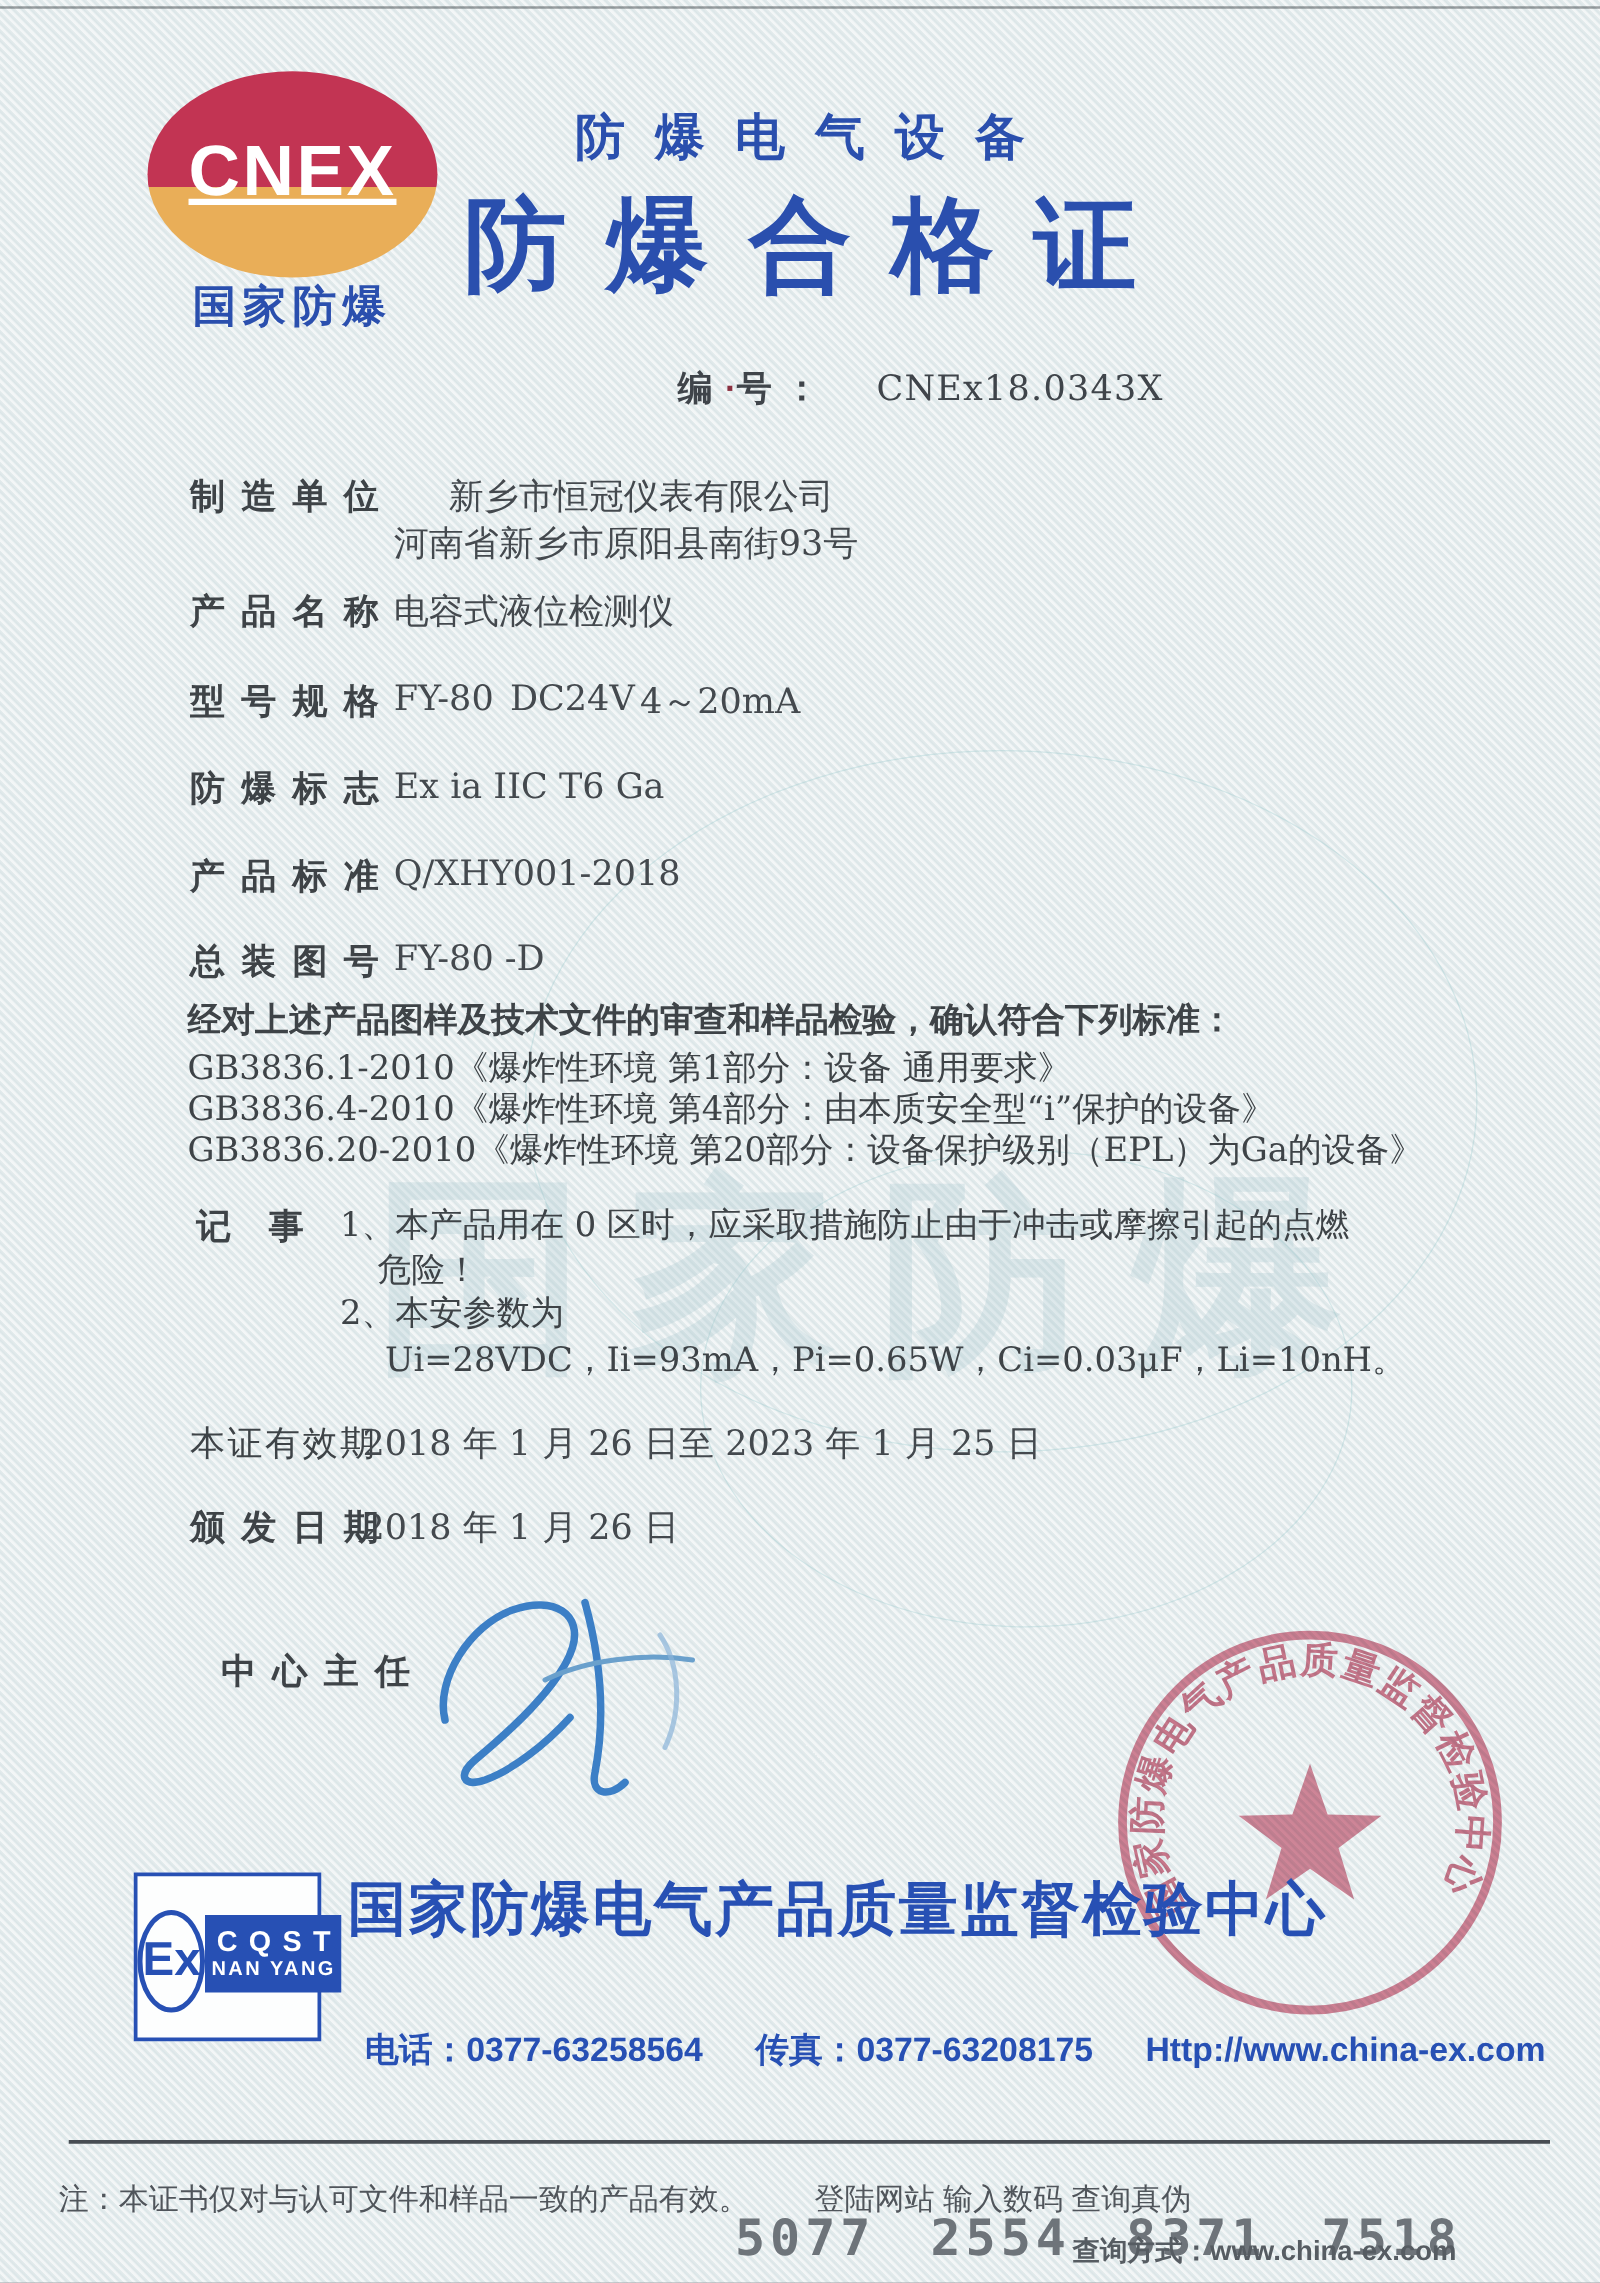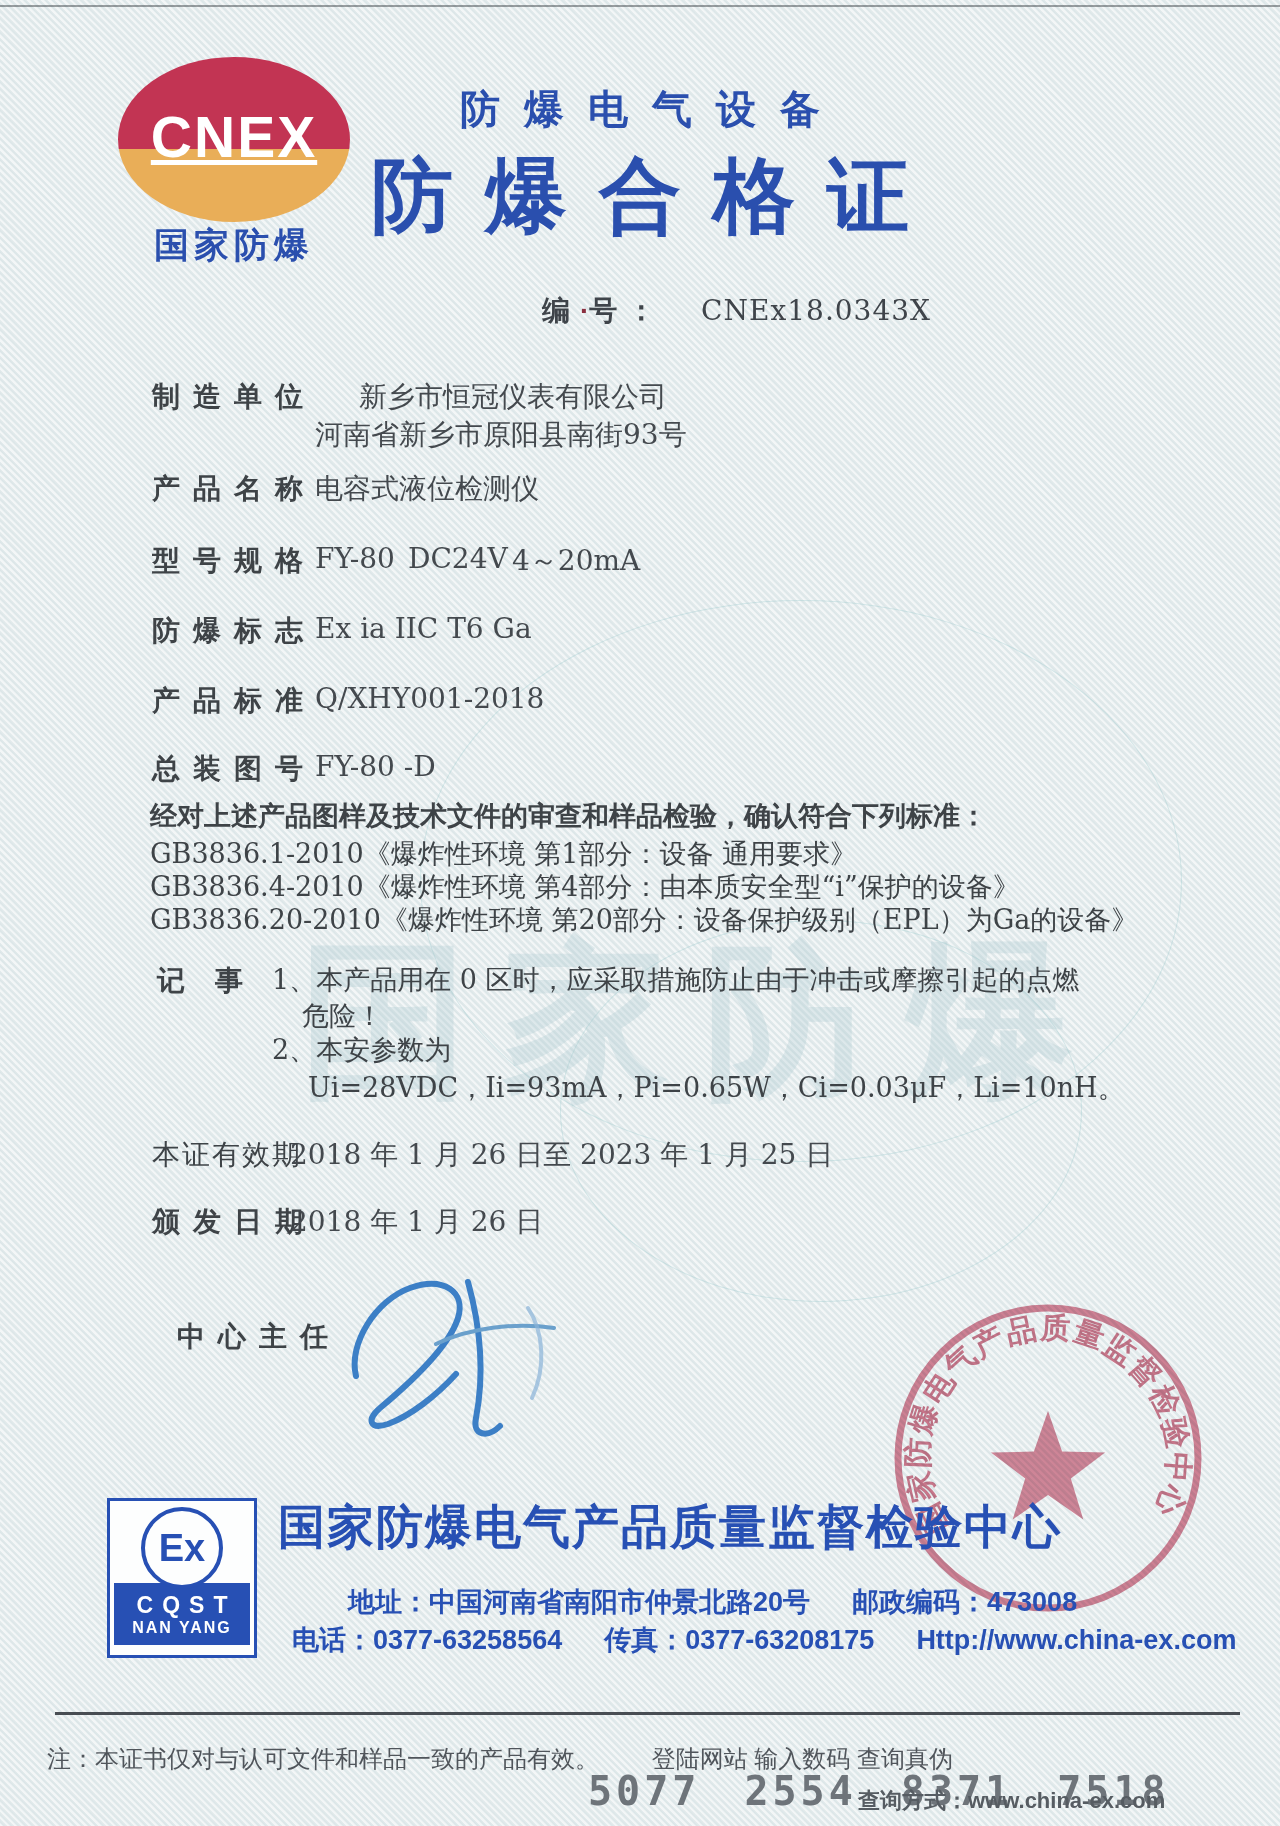--- a/index.html
+++ b/index.html
@@ -50,23 +50,23 @@
   .fvalue{font-family:"DejaVu Serif", serif;font-size:28px;color:#44494e;white-space:nowrap;}
   .para{font-size:27px;color:#3e4347;white-space:nowrap;}
   .para-b{font-weight:bold;}
   .serif{font-family:"DejaVu Serif", serif;}
 
   
   .stamp-svg{mix-blend-mode:multiply;opacity:0.9;}
 
   
   .exbadge{
-    width:150px;height:160px;background:#fdfefe;
+    width:150px;height:135px;background:#fdfefe;
     border:3px solid #2750b4;box-sizing:border-box;
-    display:flex;flex-direction:column;align-items:center;
+    display:flex;flex-direction:row;align-items:center;
   }
   .exbadge .circle{
     width:74px;height:74px;border:4px solid #2750b4;border-radius:50%;
     background:#fdfefe;display:flex;align-items:center;justify-content:center;
     margin-top:6px;z-index:2;
   }
   .exbadge .circle span{font-size:38px;font-weight:bold;color:#2750b4;}
   .exbadge .blue{
     width:136px;margin-top:-6px;height:62px;background:#2750b4;color:#fff;
     display:flex;flex-direction:column;align-items:center;justify-content:center;z-index:1;
@@ -171,23 +171,20 @@
       <span>Ex</span>
     </div>
     <div class="blue">
       <div class="l1">CQST</div>
       <div class="l2">NAN YANG</div>
     </div>
   </div>
 
   <div class="abs org-title" style="left:278px;top:1496px;">国家防爆电气产品质量监督检验中心</div>
 
-  <div class="abs org-line" style="left:348px;top:1584px;">
-    <span>地址：</span><span>中国河南省南阳市仲景北路20号</span><span class="gap"></span><span>邮政编码：</span><span>473008</span>
-  </div>
 
   <div class="abs org-line" style="left:292px;top:1622px;">
     <span>电话：</span><span>0377-63258564</span><span class="gap"></span><span>传真：</span><span>0377-63208175</span><span class="gap"></span><span>Http://www.china-ex.com</span>
   </div>
 
   <div class="abs footer-divider" style="left:55px;top:1712px;width:1185px;"></div>
   <div class="abs fnote" style="left:47px;top:1743px;">
     <span>注：本证书仅对与认可文件和样品一致的产品有效。</span>
     <span style="margin-left:46px;">登陆网站 输入数码 查询真伪</span>
   </div>

